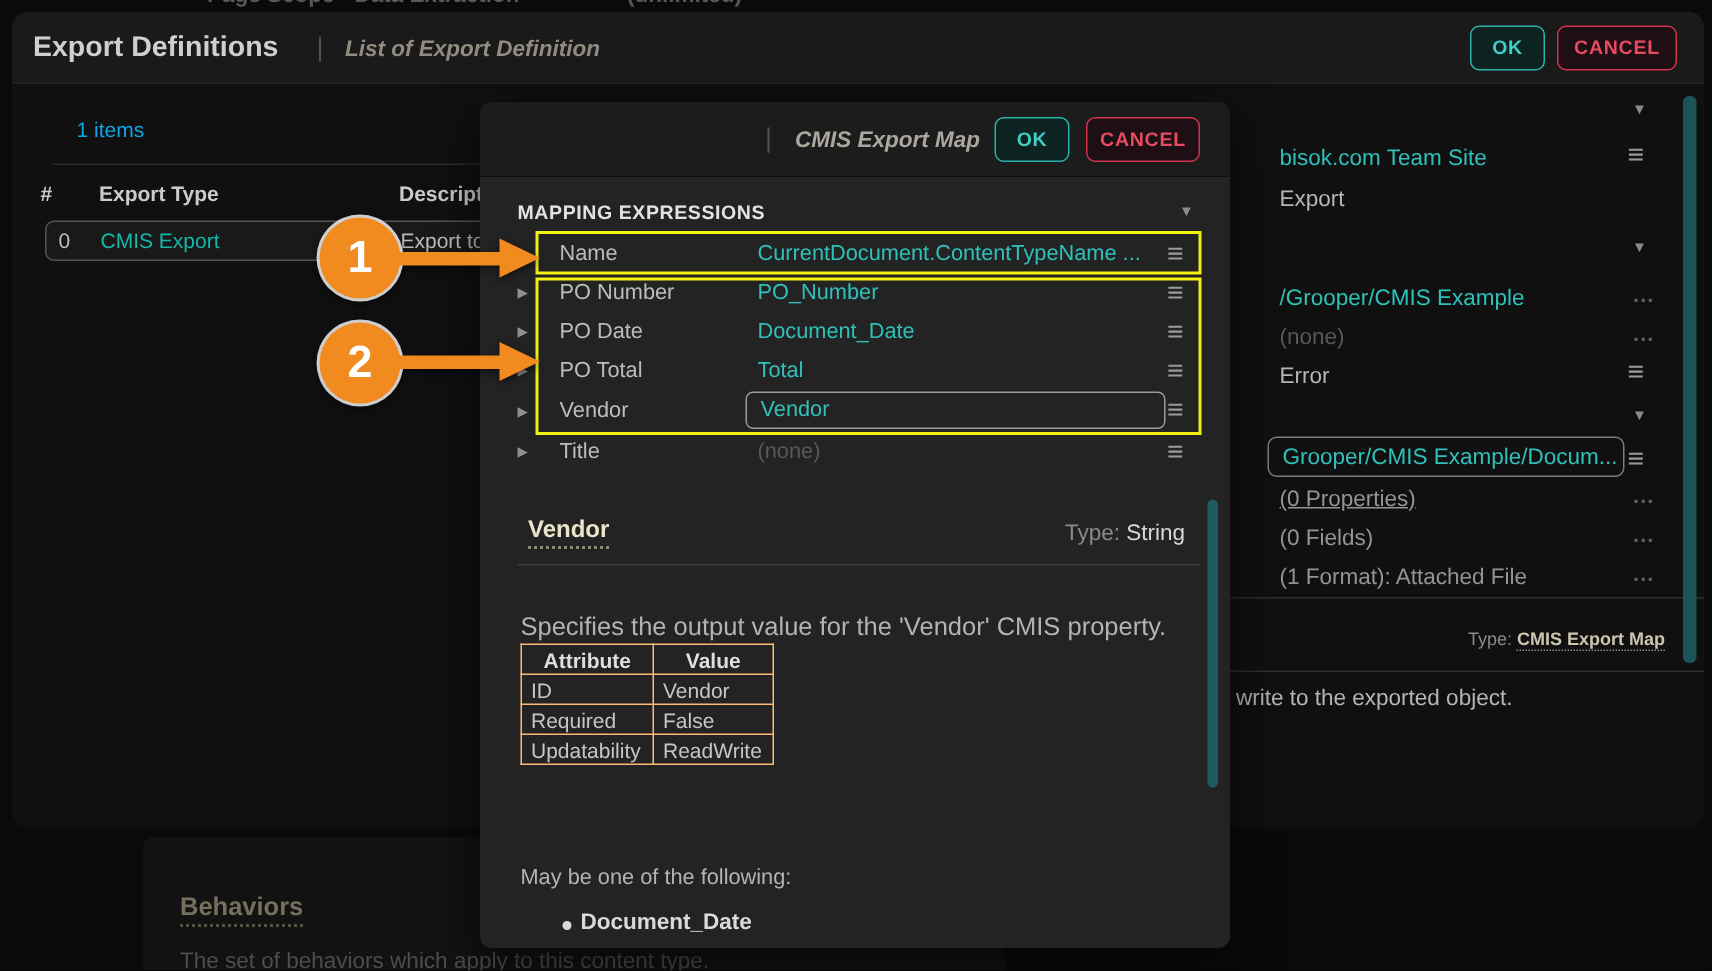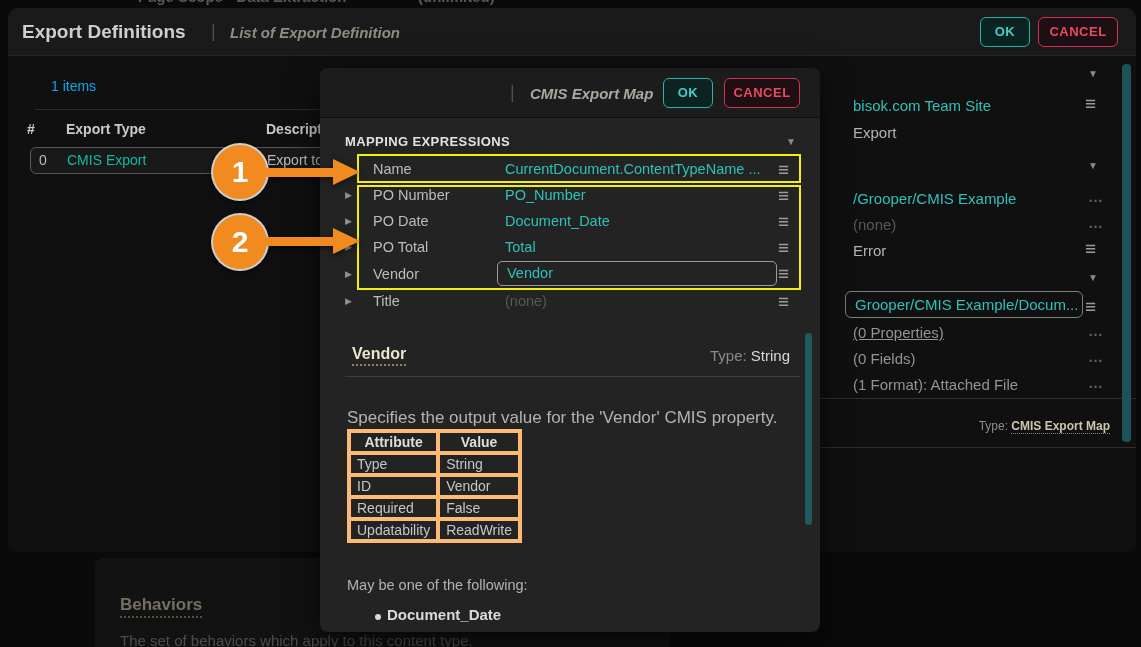--- a/index.html
+++ b/index.html
@@ -55,21 +55,21 @@
   .row-label{position:absolute;left:35px;top:4px;font-size:14.5px;color:#bcbcbc;white-space:nowrap;}
   .row-value{position:absolute;left:167px;top:4px;font-size:14.5px;white-space:nowrap;}
   .row-menu{position:absolute;left:440px;top:2px;}
   .ybox{position:absolute;border:2px solid #f3ef0e;pointer-events:none;}
   .vendor-box{position:absolute;left:159px;top:0px;width:280px;height:25px;border:1px solid #9a9a9a;border-radius:5px;}
   .help-title{left:32px;top:277px;font-size:16px;font-weight:bold;color:#ebe6c9;border-bottom:2px dotted #8a8570;padding-bottom:1px;}
   .help-type{right:30px;top:279px;font-size:15px;}
   .help-div{left:25px;top:308px;width:455px;height:1px;background:#3d3d3d;}
   .help-desc{left:27px;top:324px;font-size:17px;color:#b3b3b3;margin-top:16px;}
   table.attr{border-collapse:collapse;}
-  table.attr th,table.attr td{border:4px solid #fdba74;font-size:14px;padding:1px 6px;height:20px;}
+  table.attr th,table.attr td{border:1px solid #fdba74;font-size:14px;padding:1px 6px;height:20px;}
   table.attr th{color:#dedede;font-weight:bold;text-align:center;}
   table.attr td{color:#c6c6c6;}
   td.attr-col{width:88px;} td.val-col{width:80px;}
   .list-intro{left:27px;top:509px;font-size:14.5px;color:#b3b3b3;}
   .bullet-dot{left:55px;top:540px;width:6px;height:6px;border-radius:50%;background:#d9d9d9;margin-top:6px;}
   .bullet-txt{left:67px;top:538px;font-size:15px;font-weight:bold;color:#dadada;}
   .modal-scroll{left:485px;top:265px;width:7px;height:192px;background:#20595e;border-radius:4px;}
   
   .callout{position:absolute;filter:drop-shadow(0 2px 3px rgba(0,0,0,.55));}
   .co-circle{position:absolute;width:54px;height:54px;border-radius:50%;background:#f18a1f;box-shadow:0 0 0 2px rgba(255,255,255,.8);color:#ffffff;font-size:30px;font-weight:bold;text-align:center;line-height:54px;}
@@ -144,20 +144,21 @@
 
     <div class="abs divline" style="left:812px;top:390px;width:316px;"></div>
 
     <div class="abs type-row" style="right:26px;top:411px;white-space:nowrap;">
       <span style="color:#8a8a8a;">Type:</span>
       <span class="dotted-cream" style="font-weight:bold;">CMIS Export Map</span>
     </div>
 
     <div class="abs divline" style="left:812px;top:439px;width:316px;"></div>
 
+    <div class="abs rp-text gray" style="left:816px;top:449px;">write to the exported object.</div>
 
     <div class="abs rp-scroll" style="left:1114px;top:56px;"></div>
   </div>
 
   <div class="abs behaviors-panel">
     <div class="abs behaviors-title">Behaviors</div>
     <div class="abs behaviors-desc">The set of behaviors which apply to this content type.</div>
   </div>
 
   <div class="abs modal">
@@ -221,24 +222,20 @@
     <div class="abs help-div"></div>
     <div class="abs help-desc">Specifies the output value for the 'Vendor' CMIS property.</div>
 
     <table class="attr abs" style="left:27px;top:361px;">
       <tbody>
           <tr>
         <th>Attribute</th>
         <th>Value</th>
       </tr>
       <tr>
-        <td class="attr-col">Type</td>
-        <td class="val-col">String</td>
-      </tr>
-      <tr>
         <td class="attr-col">ID</td>
         <td class="val-col">Vendor</td>
       </tr>
       <tr>
         <td class="attr-col">Required</td>
         <td class="val-col">False</td>
       </tr>
       <tr>
         <td class="attr-col">Updatability</td>
         <td class="val-col">ReadWrite</td>

